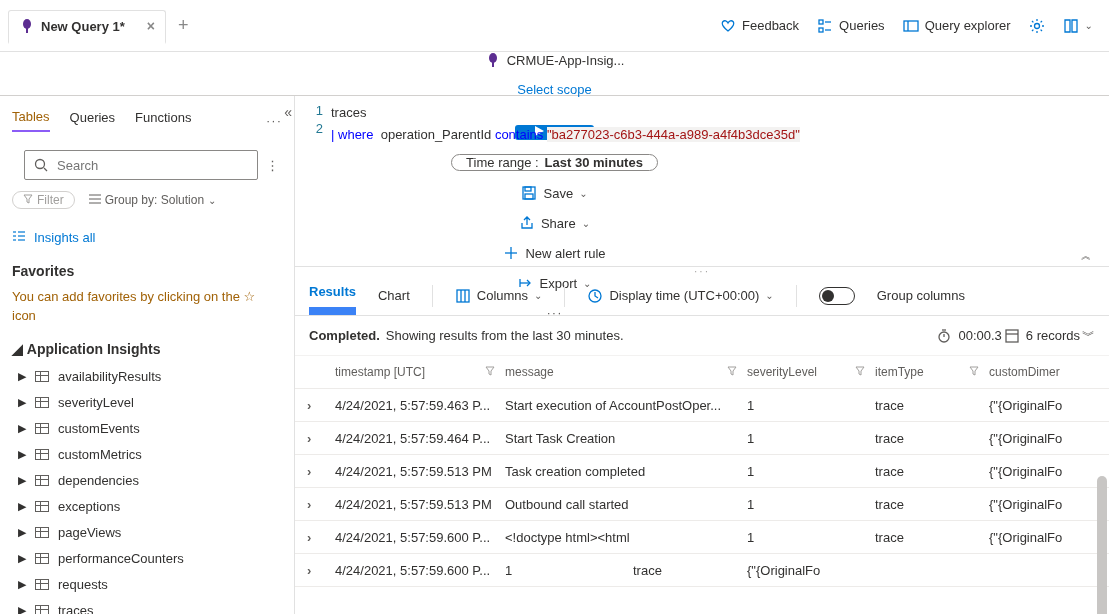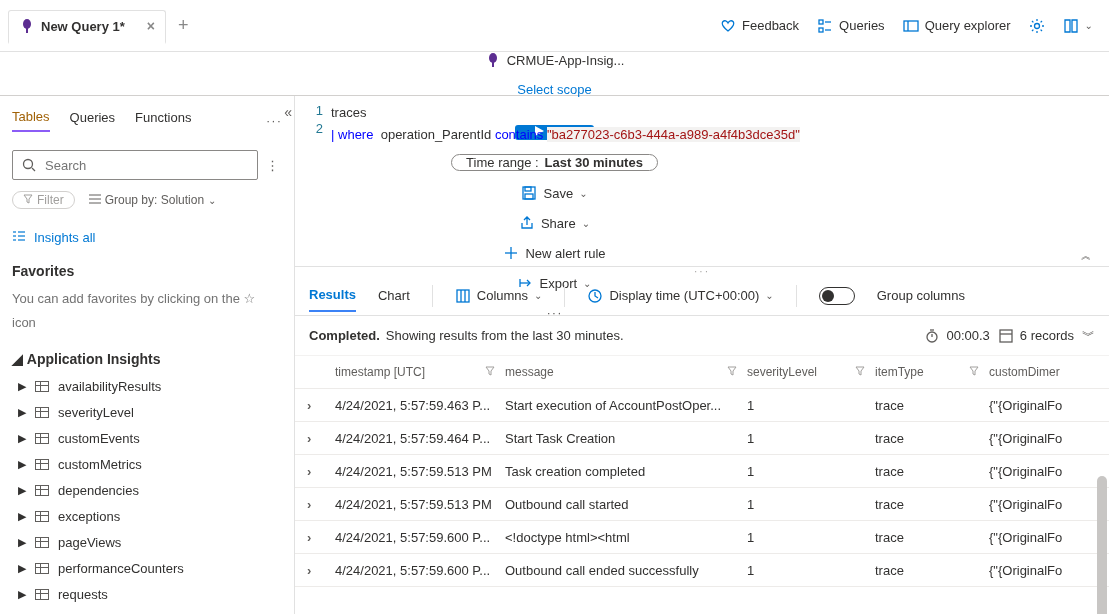--- a/index.html
+++ b/index.html
@@ -21,53 +21,53 @@
 .toolbar-link { display:flex; align-items:center; gap:6px; cursor:pointer; }
 .chev { font-size:10px; color:#605e5c; }
 .main { display:flex; height: calc(614px - 36px - 44px); }
 .sidebar { width:295px; border-right:1px solid #e1e1e1; padding:8px 12px 0 12px; position:relative; overflow:hidden; }
 .side-tabs { display:flex; gap:20px; align-items:center; height:32px; }
 .side-tab { padding-bottom:6px; cursor:pointer; }
 .side-tab.active { color:#a16207; border-bottom:2px solid #8b5cf6; font-weight:400; }
 .side-more { margin-left:auto; color:#605e5c; letter-spacing:1px; cursor:pointer; }
 .collapse-ico { position:absolute; top:8px; right:2px; cursor:pointer; color:#605e5c; font-size:14px;}
 .search-row { display:flex; align-items:center; margin-top:14px; gap:6px;}
-.search { flex:1; border:1px solid #8a8886; border-radius:2px; height:30px; display:flex; align-items:center; padding:0 8px; gap:6px; }
+.search { flex:1; border:1px solid #8a8886; border-radius:2px; height:30px; display:flex; align-items:center; padding:0 8px; gap:6px;margin-left:12px; }
 .search input { border:none; outline:none; flex:1; font-size:13px; }
 .dots { color:#605e5c; cursor:pointer; padding:0 2px; letter-spacing:1px;}
 .filter-row { display:flex; align-items:center; gap:14px; margin-top:8px; height:24px; }
 .filter-btn { border:1px solid #d2d0ce; border-radius:12px; padding:1px 10px; color:#a19f9d; display:flex; align-items:center; gap:4px; font-size:12px;}
 .groupby { color:#605e5c; display:flex; align-items:center; gap:4px; font-size:12px;}
 .collapse-all { display:flex; align-items:center; gap:8px; color:#0078d4; margin-top:18px; cursor:pointer; }
 .fav-title { font-weight:600; margin-top:18px; font-size:14px;}
-.fav-hint { color:#737373; line-height:24px; margin-top:8px; font-size:13px;}
+.fav-hint { color:#a16207; line-height:19px; margin-top:8px; font-size:13px;}
 .tree-title { font-weight:600; margin-top:16px; display:flex; align-items:center; gap:4px; font-size:14px;}
 .tree { margin-top:6px; }
 .tree-row { display:flex; align-items:center; height:26px; gap:8px; cursor:pointer; padding-left:6px;}
 .tree-row .caret { width:8px; font-size:11px; color:#323130; display:inline-block; text-align:center;}
 .tree-row .tbliconwrap { width:16px; height:14px; display:flex; align-items:center; justify-content:center;}
 .tree-row .tblicon { width:14px; height:11px; border:1px solid #605e5c; position:relative; }
 .tree-row .tblicon::before { content:""; position:absolute; left:0; right:0; top:3px; border-top:1px solid #605e5c;}
 .tree-row .tblicon::after { content:""; position:absolute; top:0; bottom:0; left:4px; border-left:1px solid #605e5c;}
 .right { flex:1; display:flex; flex-direction:column; position:relative; }
 .editor { display:flex; font-family: Consolas, monospace; font-size:13px; padding-top:6px; min-height:170px; }
 .gutter { width:36px; text-align:right; color:#237893; padding-right:8px; line-height:18px; }
 .code { flex:1; line-height:22px; white-space:pre; }
 .kw-blue { color:#0000ff; }
 .kw-str { color:#a31515; background:#f3f2f1; }
 .splitter { height:10px; border-top:1px solid #e1e1e1; display:flex; justify-content:center; align-items:center; color:#a19f9d; font-size:10px; letter-spacing:2px; position:relative;}
 .splitter .up { position:absolute; right:16px; top:-18px; color:#605e5c; cursor:pointer;}
 .results-toolbar { height:40px; border-bottom:1px solid #e1e1e1; display:flex; align-items:center; padding:0 14px; gap:22px;}
 .res-tab { padding-bottom:8px; margin-top:8px; cursor:pointer;}
-.res-tab.active { color:#0078d4; border-bottom:2px solid #3b82f6; font-weight:600;}
+.res-tab.active { color:#0078d4; border-bottom:8px solid #3b82f6; font-weight:600;}
 .vdiv { width:1px; height:22px; background:#e1e1e1; }
 .toggle { width:36px; height:18px; border:1px solid #323130; border-radius:10px; position:relative; }
 .toggle::before { content:""; width:12px; height:12px; background:#323130; border-radius:50%; position:absolute; top:2px; left:2px;}
 .status-bar { height:40px; display:flex; align-items:center; padding:0 14px; gap:6px; border-bottom:1px solid #f3f2f1;}
-.status-bar .right-info { margin-left:auto; display:flex; align-items:center; gap:8px;}
+.status-bar .right-info { margin-left:auto; display:flex; align-items:center; gap:2px;}
 .table { width:100%; }
 .thead, .trow { display:flex; align-items:center; height:33px; border-bottom:1px solid #edebe9; padding-left:12px;}
 .thead { color:#605e5c; font-size:12px; }
 .col-exp { width:28px; }
 .col-ts { width:170px; display:flex; align-items:center; }
 .col-msg { width:242px; display:flex; align-items:center; }
 .col-sev { width:128px; display:flex; align-items:center;}
 .col-type { width:114px; display:flex; align-items:center;}
 .col-cust { flex:1; display:flex; align-items:center;}
 .thead .filter { margin-left:auto; margin-right:10px; color:#a19f9d; }
@@ -466,21 +466,20 @@
             <div class="col-exp">›</div>
             <div class="col-ts ellipsis">4/24/2021, 5:57:59.600 P...</div>
             <div class="col-msg ellipsis">&lt;!doctype html&gt;&lt;html</div>
             <div class="col-sev">1</div>
             <div class="col-type">trace</div>
             <div class="col-cust ellipsis">{"{OriginalFo</div>
           </div>
           <div class="trow">
             <div class="col-exp">›</div>
             <div class="col-ts ellipsis">4/24/2021, 5:57:59.600 P...</div>
-            <div class="col-msg ellipsis">Outbound call ended successfully</div>
             <div class="col-sev">1</div>
             <div class="col-type">trace</div>
             <div class="col-cust ellipsis">{"{OriginalFo</div>
           </div>
         </div>
     </div>
     <div class="vscroll"></div>
   </div>
 </div>
 

